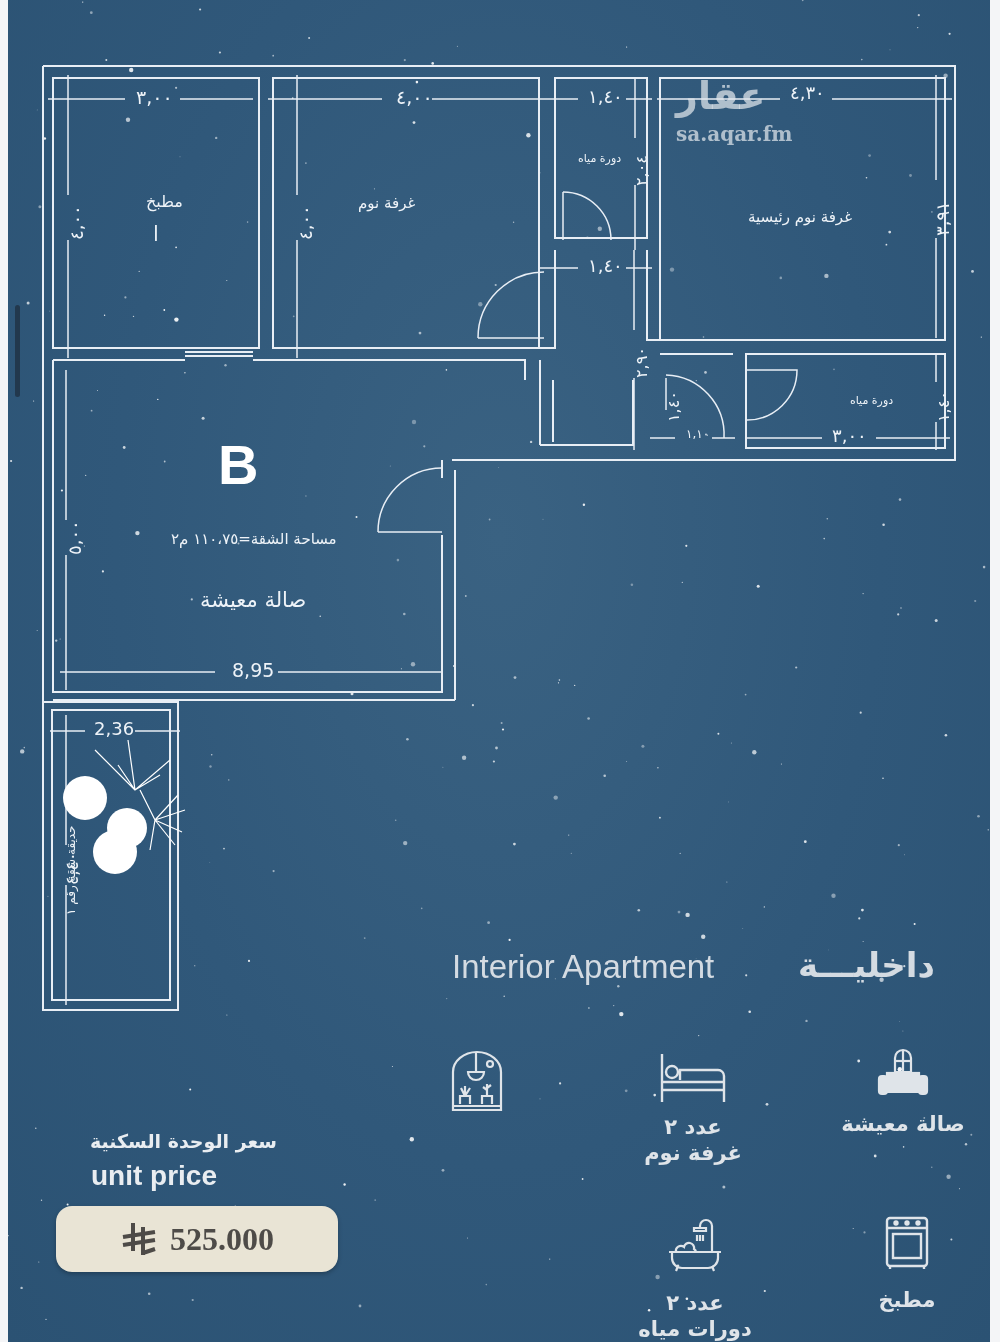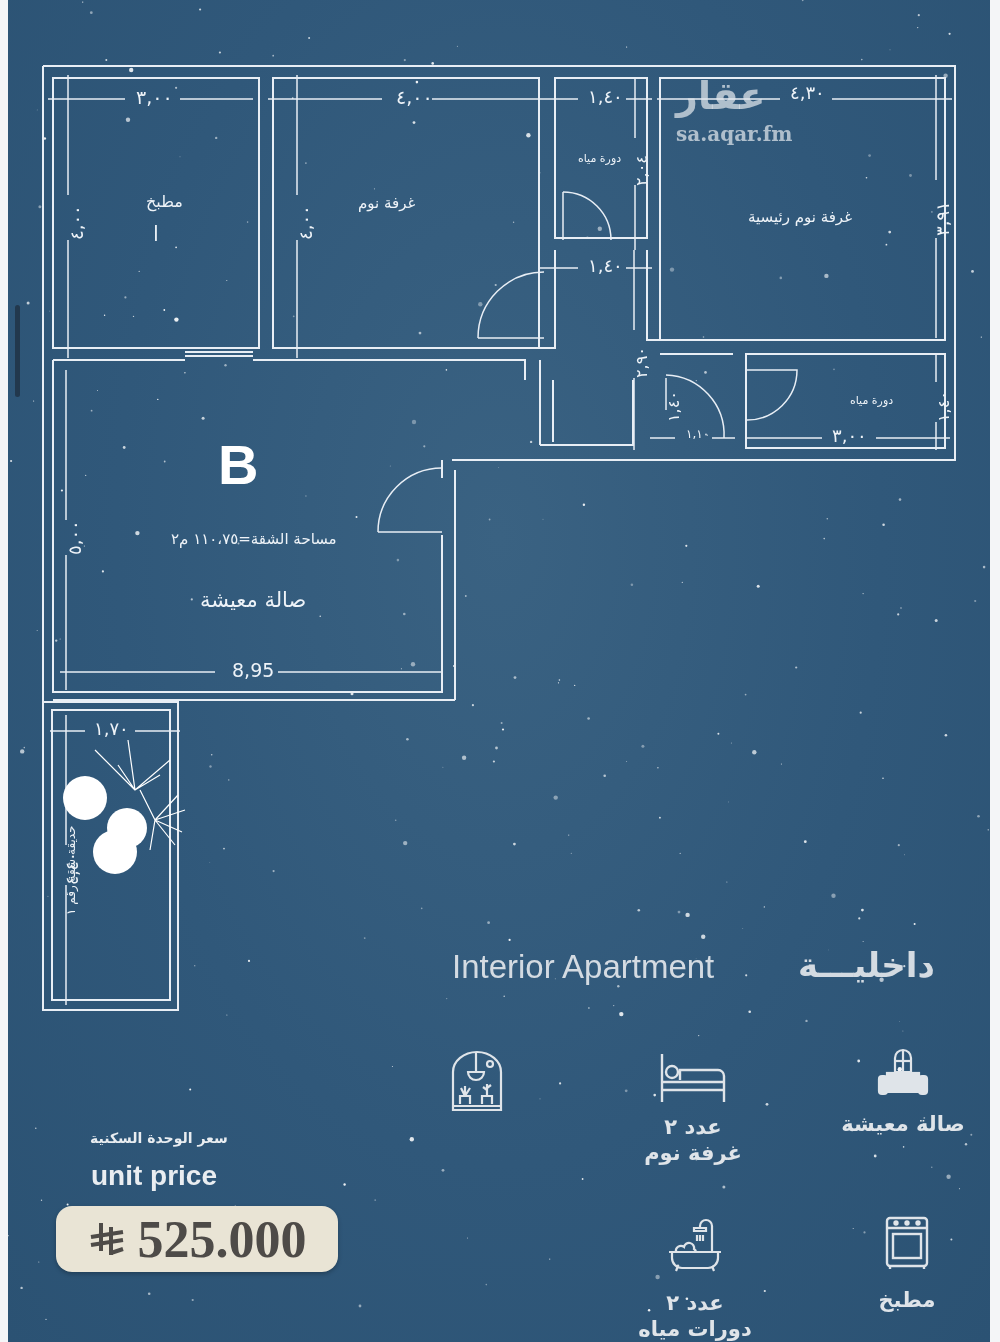--- a/index.html
+++ b/index.html
@@ -43,34 +43,34 @@
   }
   .feature {
     position: absolute; width: 150px; text-align: center; color: #dfe4e9;
   }
   .feature .ficon { display: block; margin: 0 auto; }
   .feature .ftext {
     display: block; font-weight: bold; font-size: 21px; line-height: 28px; margin-top: 8px;
     font-family: "DejaVu Sans", sans-serif;
   }
   .price-title-ar {
-    position: absolute; left: 82px; top: 1130px; font-size: 14px; font-weight: bold; color: #e9edf1;
+    position: absolute; left: 82px; top: 1130px; font-size: 19px; font-weight: bold; color: #e9edf1;
   }
   .price-title-en {
     position: absolute; left: 83px; top: 1160px; font-size: 28px; font-weight: bold; color: #e9edf1;
     font-family: "Liberation Sans", sans-serif;
   }
   .price-box {
     position: absolute; left: 48px; top: 1206px; width: 282px; height: 66px;
     background: #e9e4d5; border-radius: 16px;
     box-shadow: 0 2px 4px rgba(0,0,0,0.25);
     display: flex; align-items: center; justify-content: center; gap: 12px;
     color: #4e4b48;
   }
-  .price-value { font-size: 52px; font-weight: bold; font-family: "Liberation Serif", serif; }
+  .price-value { font-size: 32px; font-weight: bold; font-family: "Liberation Serif", serif; }
 </style>
 </head>
 <body>
 
 <div class="panel">
   <svg class="stars" width="982" height="1342" id="stars">
       <circle cx="0.1" cy="1235.7" r="0.6" fill="#ffffff" opacity="0.79"></circle>
       <circle cx="523.1" cy="441.9" r="1.2" fill="#ffffff" opacity="0.68"></circle>
       <circle cx="672.2" cy="853.4" r="0.7" fill="#ffffff" opacity="0.57"></circle>
       <circle cx="695.2" cy="936.8" r="2.2" fill="#ffffff" opacity="0.76"></circle>
@@ -442,21 +442,21 @@
   <div class="unit-letter">B</div>
 
   <div class="label" style="left:128px;top:86px;font-size:19px;">٣,٠٠</div>
   <div class="label" style="left:388px;top:86px;font-size:19px;">٤,٠٠</div>
   <div class="label" style="left:580px;top:86px;font-size:18px;">١,٤٠</div>
   <div class="label" style="left:782px;top:82px;font-size:18px;">٤,٣٠</div>
   <div class="label" style="left:580px;top:255px;font-size:18px;">١,٤٠</div>
   <div class="label" style="left:224px;top:659px;font-size:19px;">8,95</div>
   <div class="label" style="left:824px;top:425px;font-size:18px;">٣,٠٠</div>
   <div class="label" style="left:678px;top:427px;font-size:12px;">١,١٠</div>
-  <div class="label" style="left:86px;top:718px;font-size:18px;">١,٧٠</div>
+  <div class="label" style="left:86px;top:718px;font-size:18px;">2,36</div>
   <div class="label" style="left:58px;top:240px;font-size:18px;transform:rotate(-90deg);transform-origin:left top;">٤,٠٠</div>
   <div class="label" style="left:287px;top:240px;font-size:18px;transform:rotate(-90deg);transform-origin:left top;">٤,٠٠</div>
   <div class="label" style="left:624px;top:186px;font-size:16px;transform:rotate(-90deg);transform-origin:left top;">٢,٠٤</div>
   <div class="label" style="left:624px;top:378px;font-size:16px;transform:rotate(-90deg);transform-origin:left top;">٢,٩٠</div>
   <div class="label" style="left:924px;top:236px;font-size:18px;transform:rotate(-90deg);transform-origin:left top;">٣,٩١</div>
   <div class="label" style="left:926px;top:422px;font-size:16px;transform:rotate(-90deg);transform-origin:left top;">١,٤٠</div>
   <div class="label" style="left:656px;top:422px;font-size:16px;transform:rotate(-90deg);transform-origin:left top;">١,٤٠</div>
   <div class="label" style="left:56px;top:555px;font-size:18px;transform:rotate(-90deg);transform-origin:left top;">٥,٠٠</div>
   <div class="label" style="left:54px;top:885px;font-size:17px;transform:rotate(-90deg);transform-origin:left top;">٤,٤٠</div>
 

